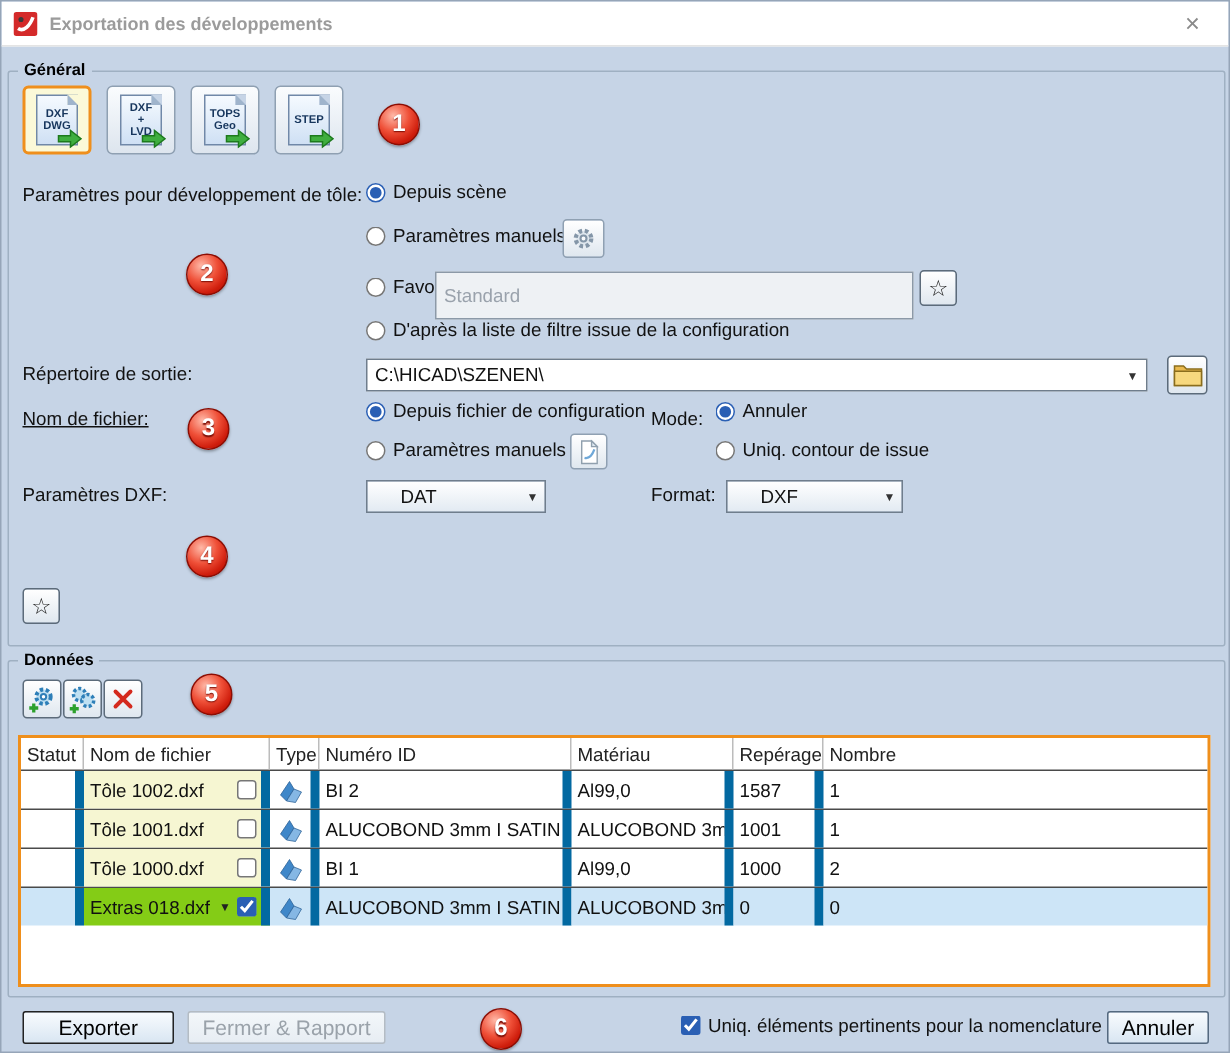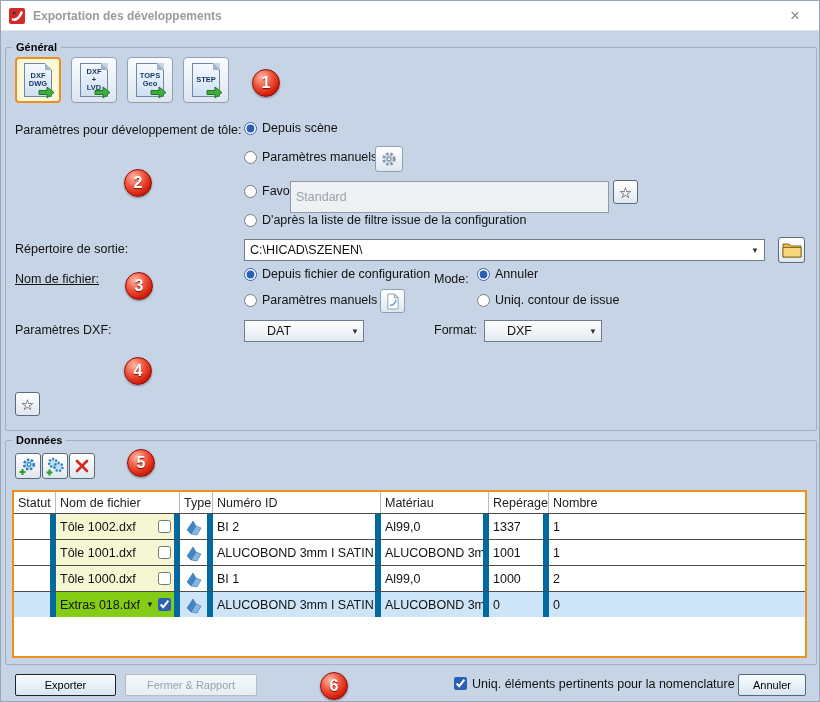--- a/index.html
+++ b/index.html
@@ -52,21 +52,21 @@
   .thead .cell { border-right:1px solid #bcbcbc; display:flex; align-items:center; padding-left:4px; font-size:12.5px; color:#222; overflow:hidden; white-space:nowrap; }
   .trow { height:26px; border-top:1px solid #4a4a4a; }
   .trow .cell { border-right:6px solid #0369a1; display:flex; align-items:center; padding-left:4px; font-size:12.5px; overflow:hidden; white-space:nowrap; }
   .cell.file { background:#f6f6d2; justify-content:space-between; padding-right:3px; }
   .cell.type { justify-content:center; padding-left:0; }
   .trow.selected .cell { background:#cde5f7; }
   .trow.selected .cell.file { background:#84cc16; }
   .drop-glyph { font-size:8px; color:#222; margin-left:auto; margin-right:4px; }
 
   
-  .btn { position:absolute; height:22px; border-radius:2px; display:flex; align-items:center; justify-content:center; font-size:11px; background:linear-gradient(#f8fbfe,#d9e6f2); }
+  .btn { position:absolute; height:22px; border-radius:2px; display:flex; align-items:center; justify-content:center; font-size:14px; background:linear-gradient(#f8fbfe,#d9e6f2); }
   #btn-export { left:14px; top:673px; width:101px; border:1px solid #222; }
   #btn-close-report { left:124px; top:673px; width:132px; border:1px solid #b4bcc4; color:#9aa2aa; background:linear-gradient(#f3f7fa,#e7edf3); }
   #btn-cancel { left:737px; top:673px; width:68px; border:1px solid #54697f; }
   .footer-check { position:absolute; left:453px; top:676px; display:flex; gap:5px; white-space:nowrap; }
 
   .star-glyph { font-size:15px; color:#222; line-height:1; }
 </style>
 </head>
 <body>
 
@@ -259,21 +259,21 @@
         <input type="checkbox" style="">
       </div>
       <div class="cell type">
         <svg width="18" height="18" viewBox="0 0 18 18">
           <polygon points="2,12 8,3 11,8 6,16" fill="#3f87c9" stroke="#2a5f94" stroke-width="0.5"></polygon>
           <polygon points="6,16 11,8 16,10 12,17" fill="#85b7e4" stroke="#2a5f94" stroke-width="0.5"></polygon>
         </svg>
       </div>
       <div class="cell">BI 2</div>
       <div class="cell">Al99,0</div>
-      <div class="cell">1337</div>
+      <div class="cell">1587</div>
       <div class="cell" style="border-right:none;">1</div>
     </div>
 
     <div class="trow">
       <div class="cell"></div>
       <div class="cell file">
         <span>Tôle 1001.dxf</span>
         <input type="checkbox" style="">
       </div>
       <div class="cell type">

